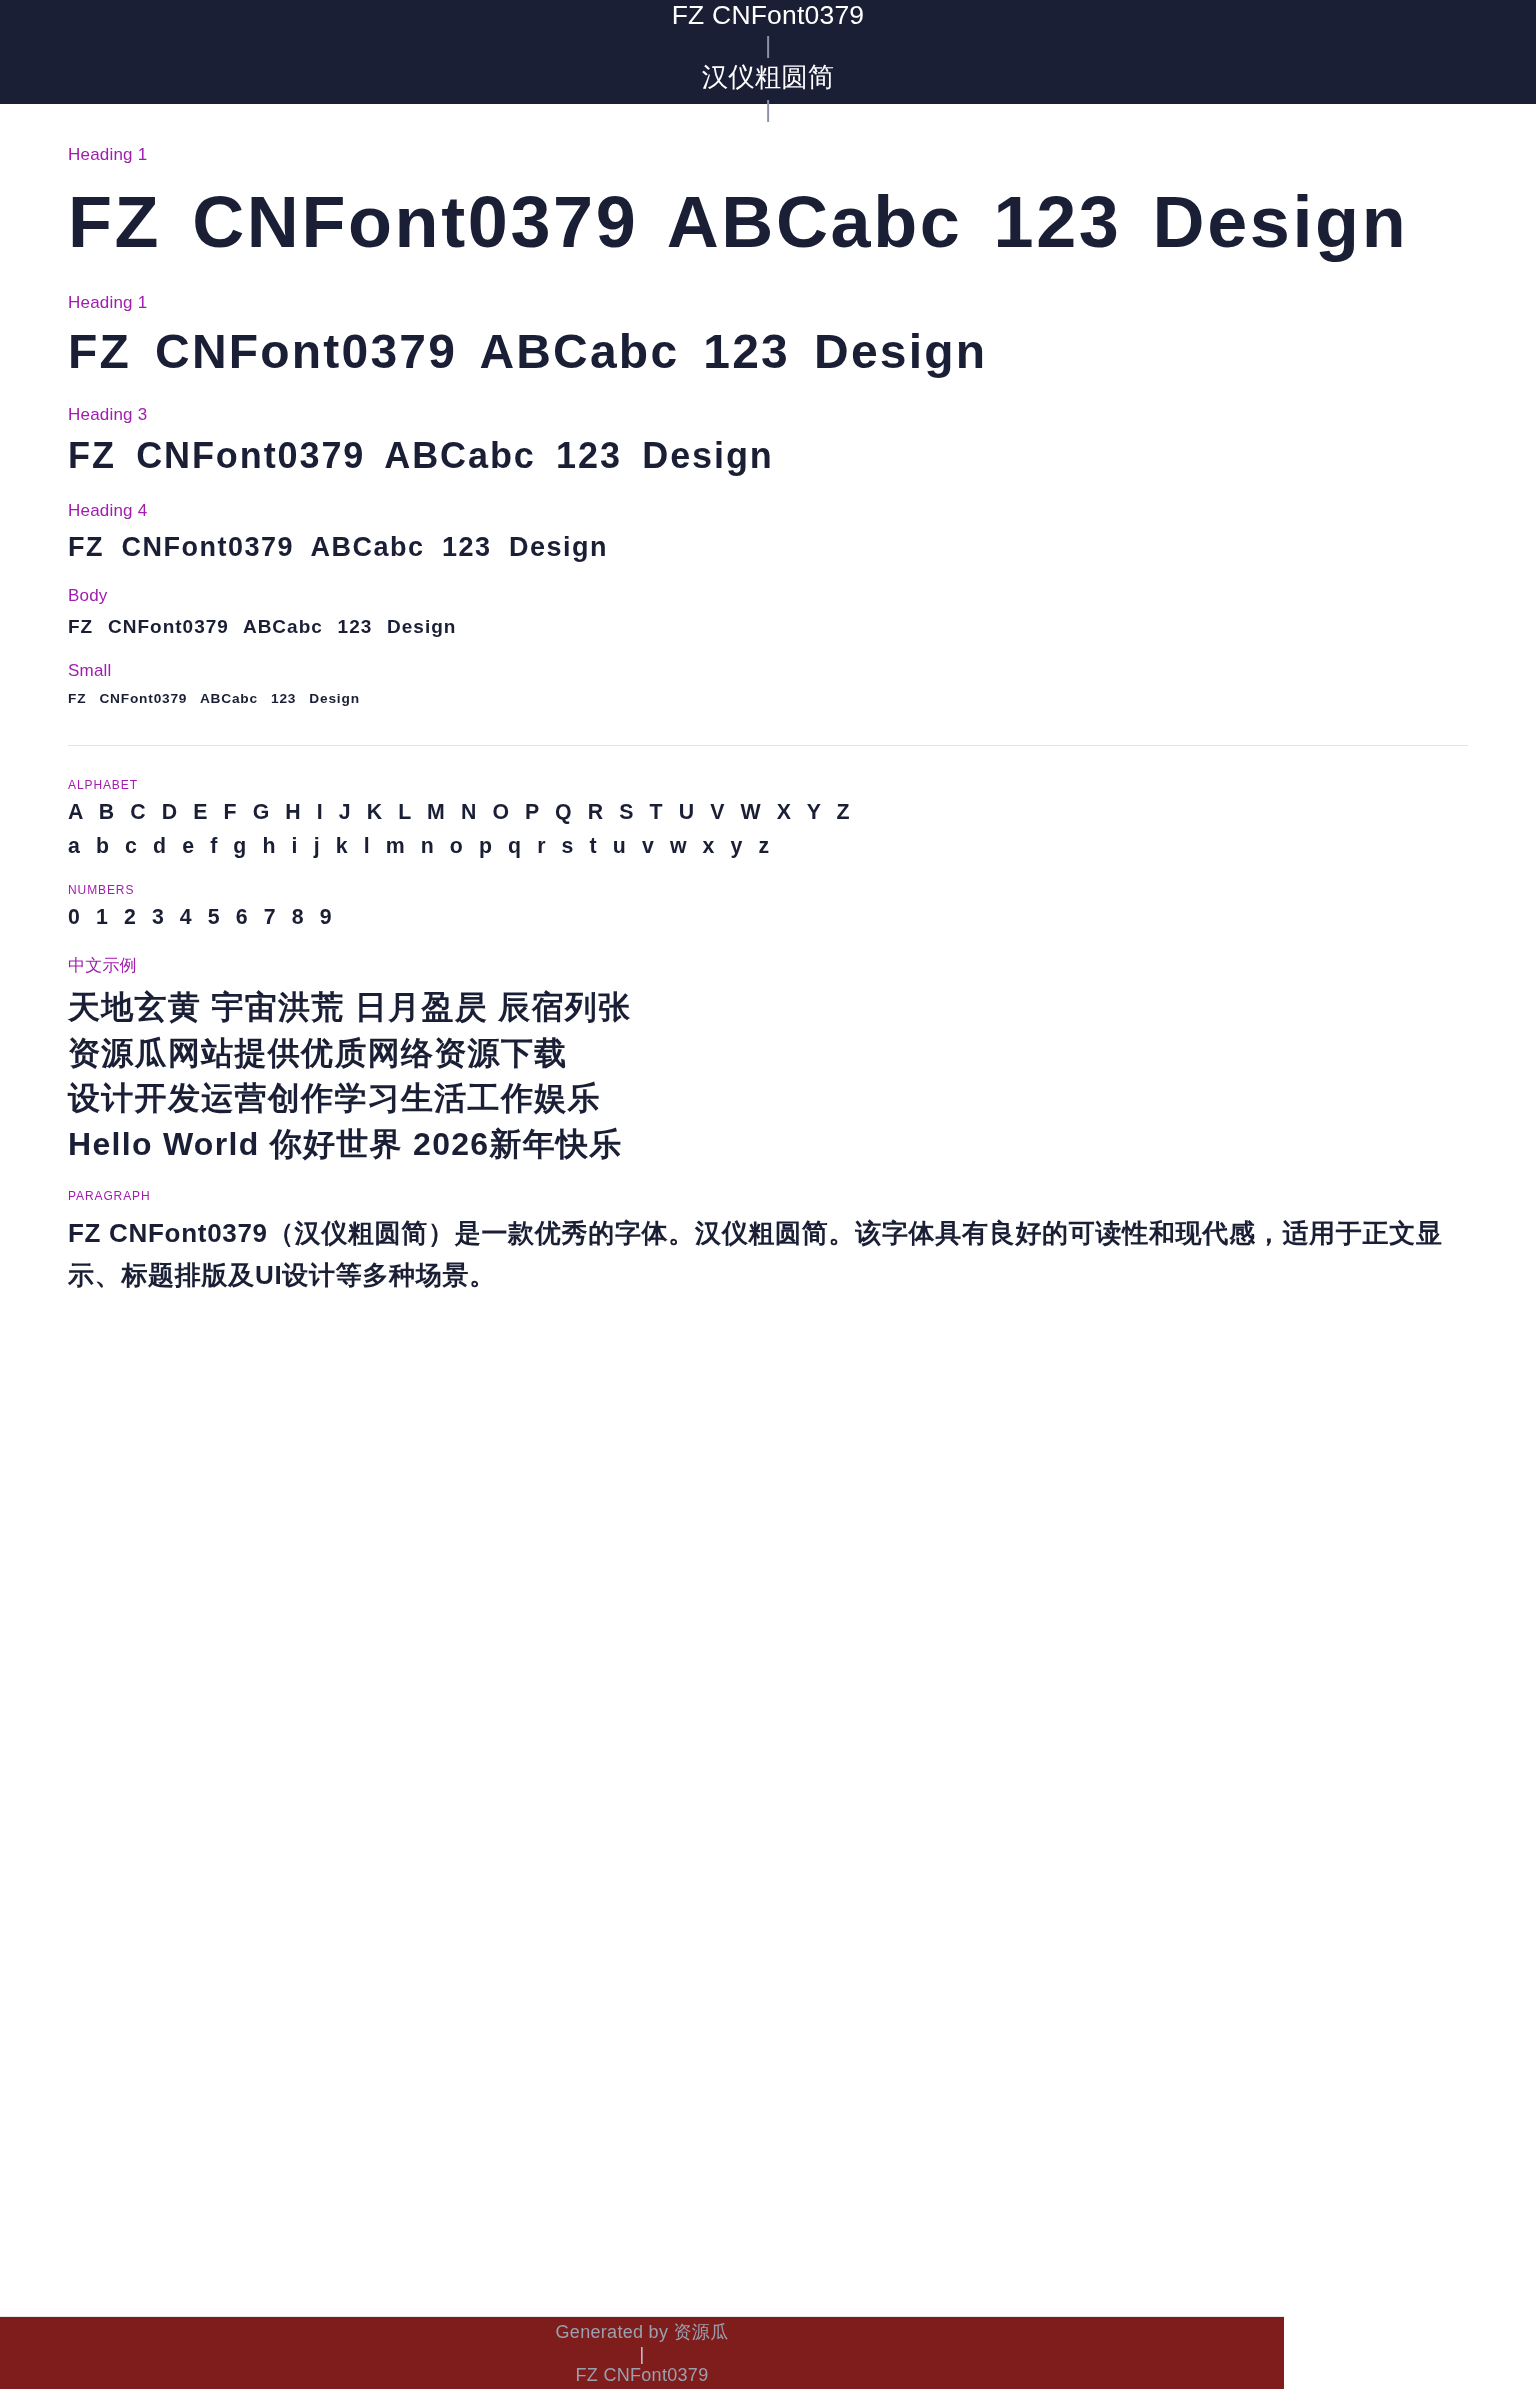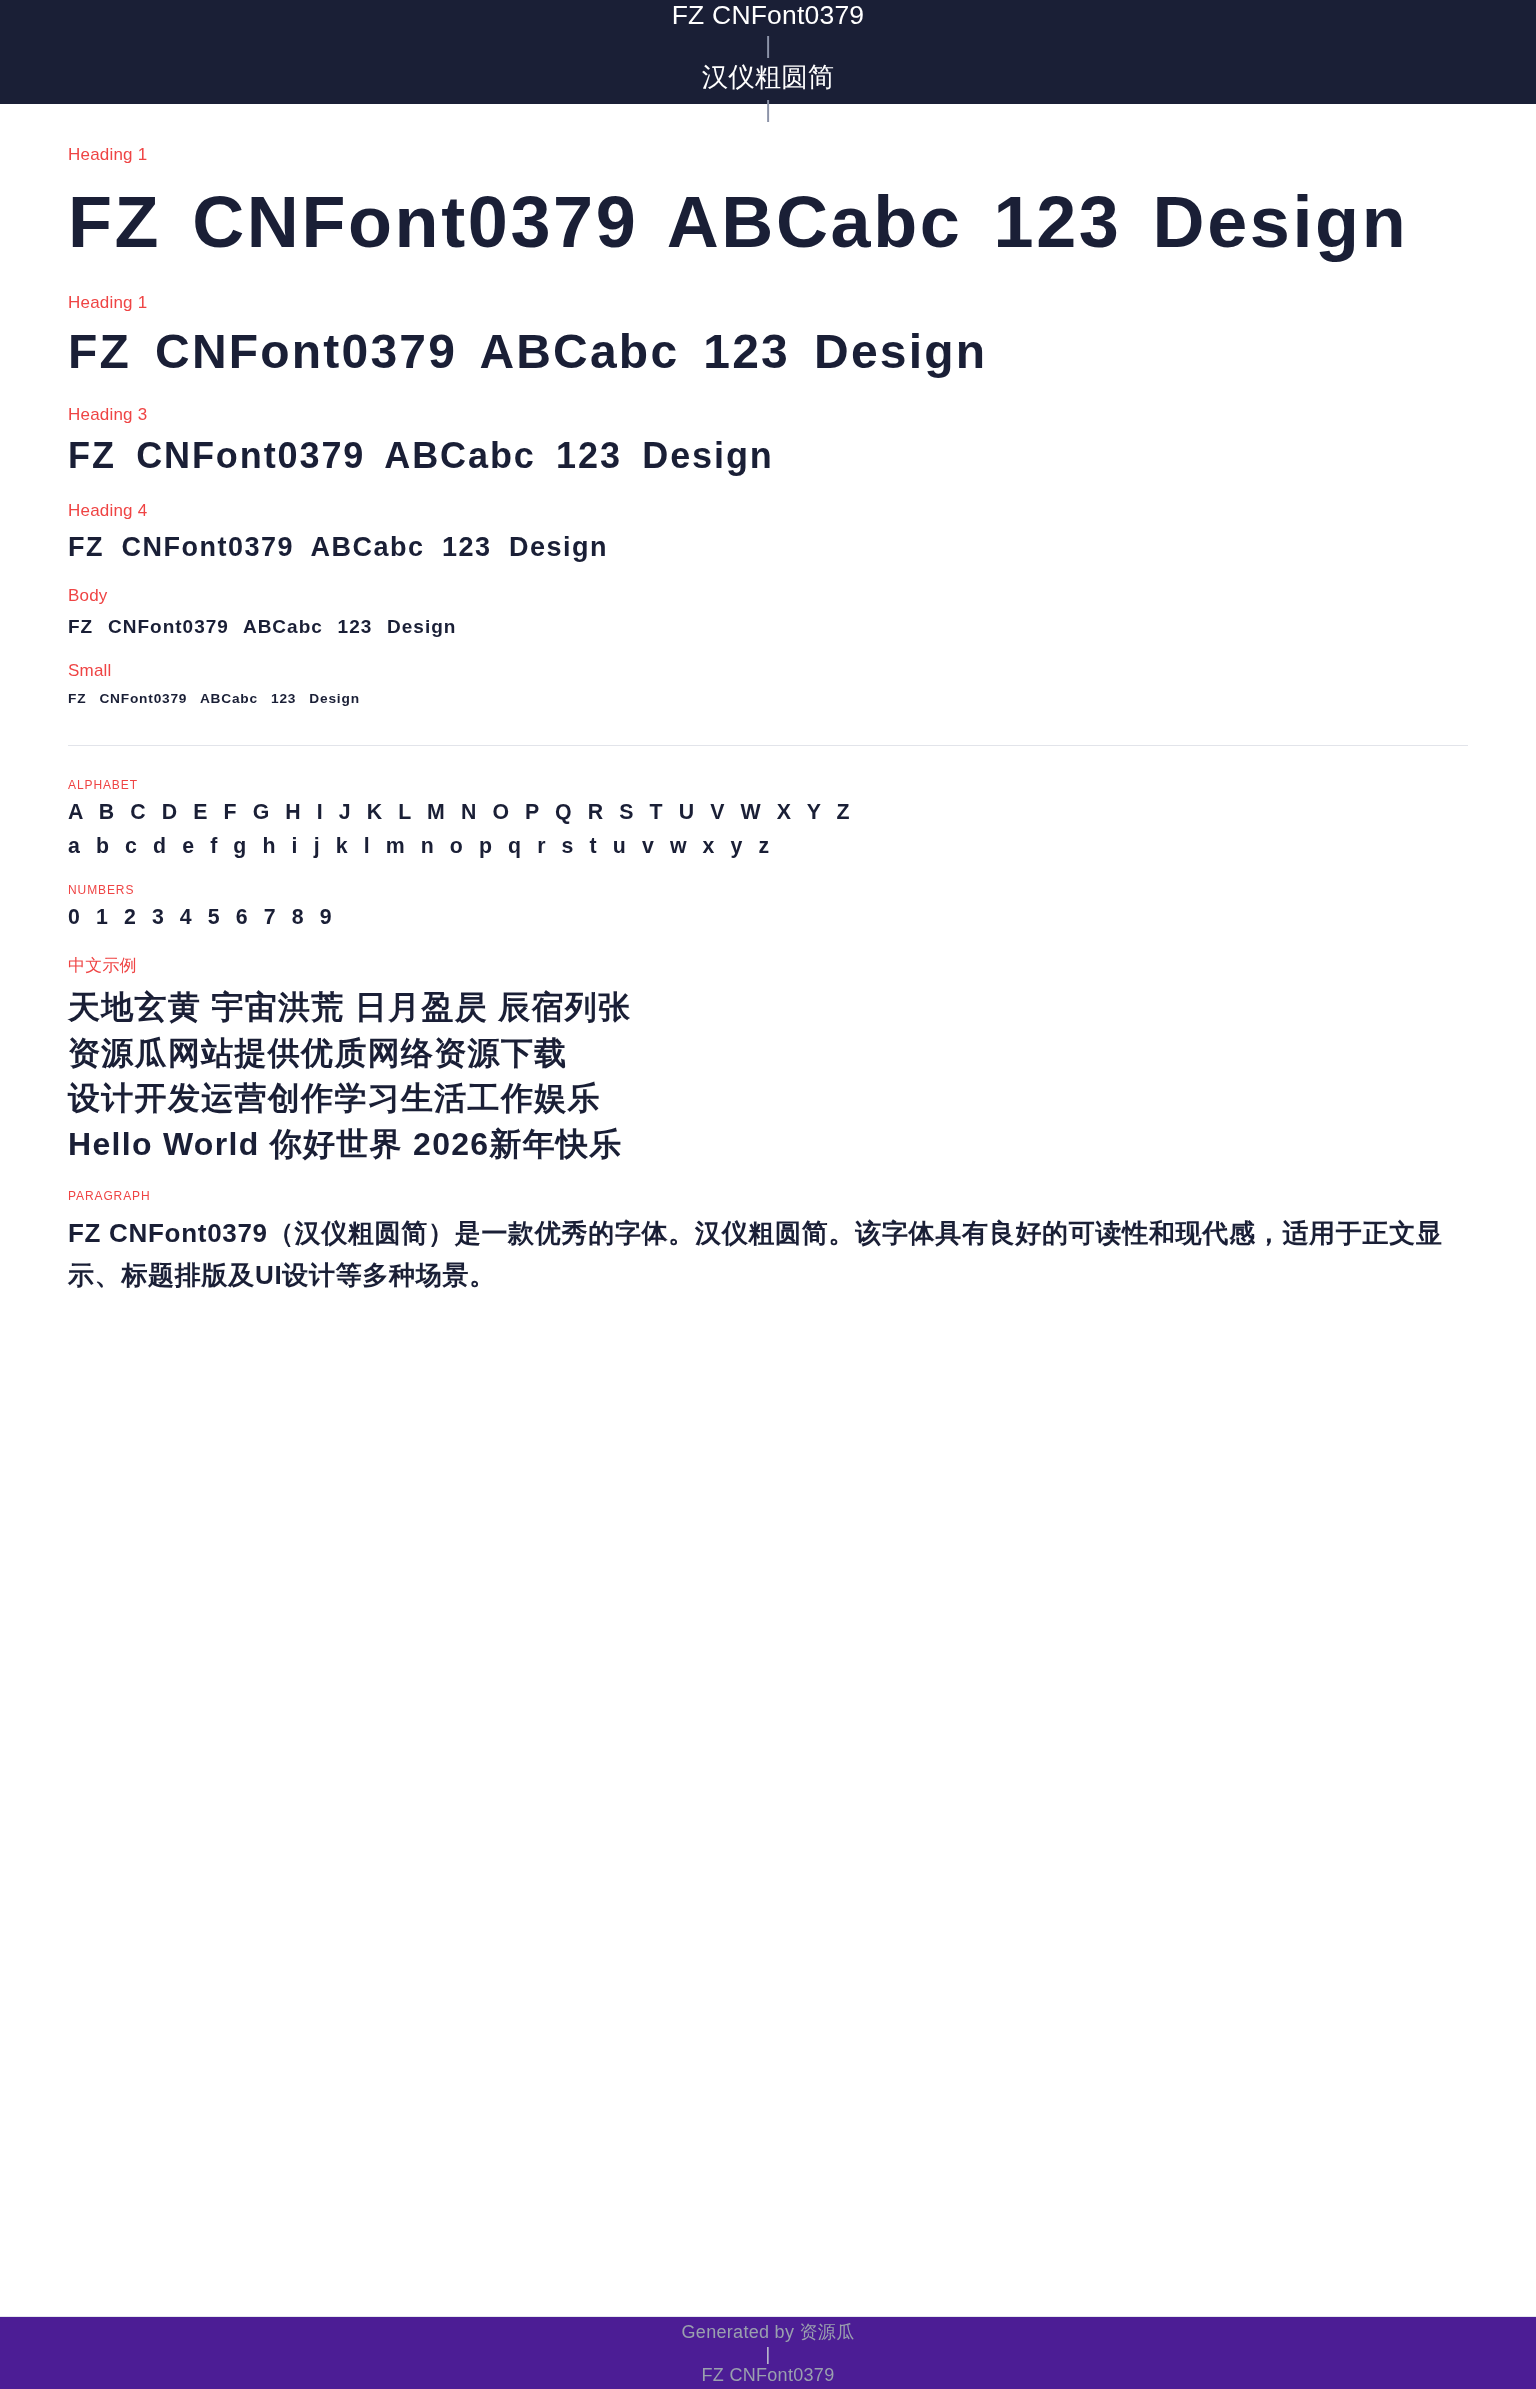--- a/index.html
+++ b/index.html
@@ -40,21 +40,21 @@
     font-size: 26.5px;
     font-weight: 400;
     white-space: nowrap;
   }
 
   
   .content {
     padding: 41px 68px 0 68px;
   }
   .spec-label {
-    color: #ef4444;
+    color: #a21caf;
     font-size: 17px;
     font-weight: 400;
     margin-bottom: 8.5px;
     letter-spacing: 0.2px;
   }
   .spec-label.caps {
     letter-spacing: 0.9px;
     font-size: 12px;
   }
   .sample {
@@ -106,23 +106,23 @@
     line-height: 1.62;
     letter-spacing: 0.7px;
     max-width: 1400px;
   }
 
   
   .footer {
     position: absolute;
     left: 0;
     bottom: 0;
-    width: 1536px;
+    width: 1284px;
     height: 73px;
-    background: #4c1d95;
+    background: #7f1d1d;
     border-top: 0.9px solid #e6e8ed;
     display: flex;
     align-items: center;
     justify-content: center;
   }
   .footer-text {
     color: #9aa0ae;
     font-size: 18px;
     letter-spacing: 0.3px;
   }

